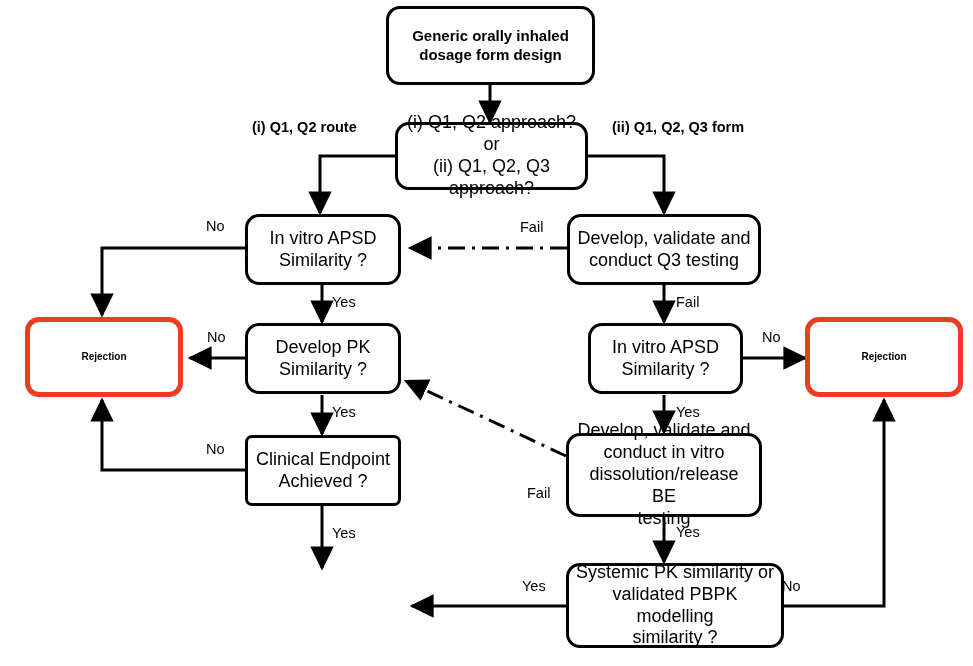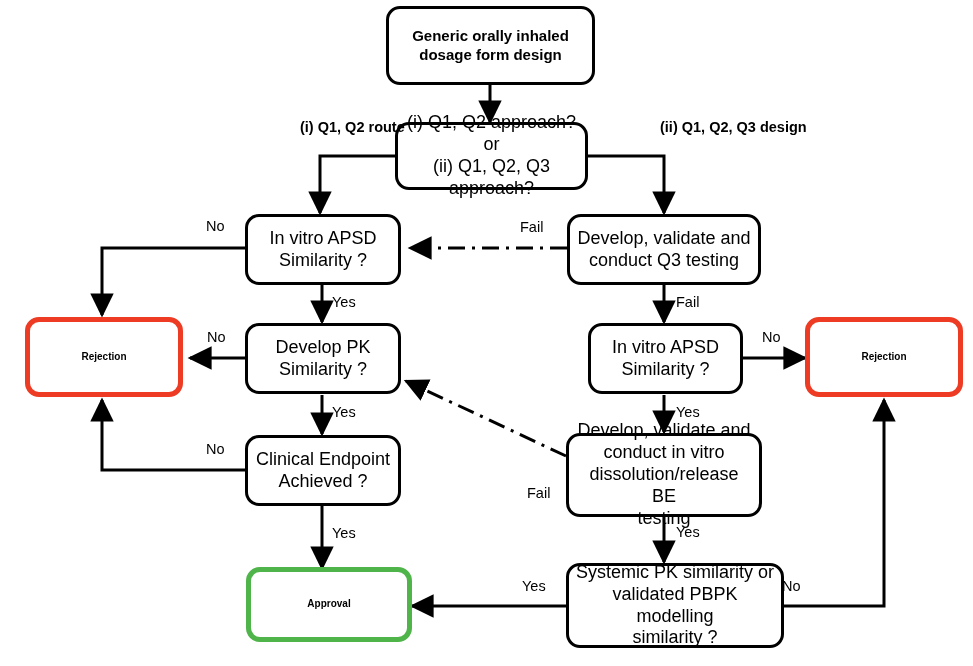--- a/index.html
+++ b/index.html
@@ -11,21 +11,21 @@
         border:3px solid #000000;border-radius:14px;
         display:flex;align-items:center;justify-content:center;text-align:center;
         color:#000;line-height:1.22;z-index:3;}
   .node .txt{display:block;padding:0 6px;white-space:pre-line;}
   .n-proc{font-size:18px;font-weight:400;}
   .n-start{font-size:15px;font-weight:700;}
   .n-term{font-weight:700;font-size:10px;}
   .red{border-color:#ED3B24;border-width:5px;}
   .green{border-color:#4FB449;border-width:5px;}
   .lbl{position:absolute;font-size:14.5px;color:#000;white-space:nowrap;z-index:4;}
-  .lbl.b{font-weight:700;margin-left:48px;}
+  .lbl.b{font-weight:700;}
 </style>
 </head>
 <body>
 
 <div id="stage">
 
   <svg id="wires" viewBox="0 0 973 666" xmlns="http://www.w3.org/2000/svg">
     <defs>
       <marker id="ah" markerWidth="9" markerHeight="9" refX="7.2" refY="4.5" orient="auto" markerUnits="strokeWidth">
         <path d="M0,0.6 L8,4.5 L0,8.4 z" fill="#000"></path>
@@ -83,32 +83,29 @@
   <div class="node n-proc" style="left:245px;top:214px;width:156px;height:71px;">
     <span class="txt">In vitro APSD
 Similarity ?</span>
   </div>
 
   <div class="node n-proc" style="left:245px;top:323px;width:156px;height:71px;">
     <span class="txt">Develop PK
 Similarity ?</span>
   </div>
 
-  <div class="node n-proc" style="left:245px;top:435px;width:156px;height:71px;">
+  <div class="node n-proc" style="left:245px;top:435px;width:156px;height:71px;border-radius:7px;">
     <span class="txt">Clinical Endpoint
 Achieved ?</span>
   </div>
 
   <div class="node n-term red" style="left:25px;top:317px;width:158px;height:80px;">
     <span class="txt">Rejection</span>
   </div>
 
-  <div class="node n-term green" style="left:246px;top:567px;width:166px;height:75px;">
-    <span class="txt">Approval</span>
-  </div>
 
   <div class="node n-proc" style="left:567px;top:214px;width:194px;height:71px;">
     <span class="txt">Develop, validate and
 conduct Q3 testing</span>
   </div>
 
   <div class="node n-proc" style="left:588px;top:323px;width:155px;height:71px;">
     <span class="txt">In vitro APSD
 Similarity ?</span>
   </div>
@@ -124,21 +121,21 @@
     <span class="txt">Systemic PK similarity or
 validated PBPK modelling
 similarity ?</span>
   </div>
 
   <div class="node n-term red" style="left:805px;top:317px;width:158px;height:80px;">
     <span class="txt">Rejection</span>
   </div>
 
   <div class="lbl b" style="left:252px;top:119px;">(i) Q1, Q2 route</div>
-  <div class="lbl b" style="left:612px;top:119px;">(ii) Q1, Q2, Q3 design</div>
+  <div class="lbl b" style="left:612px;top:119px;">(ii) Q1, Q2, Q3 form</div>
 
   <div class="lbl" style="left:206px;top:218px;">No</div>
   <div class="lbl" style="left:332px;top:294px;">Yes</div>
 
   <div class="lbl" style="left:207px;top:329px;">No</div>
   <div class="lbl" style="left:332px;top:404px;">Yes</div>
 
   <div class="lbl" style="left:206px;top:441px;">No</div>
   <div class="lbl" style="left:332px;top:525px;">Yes</div>
 

